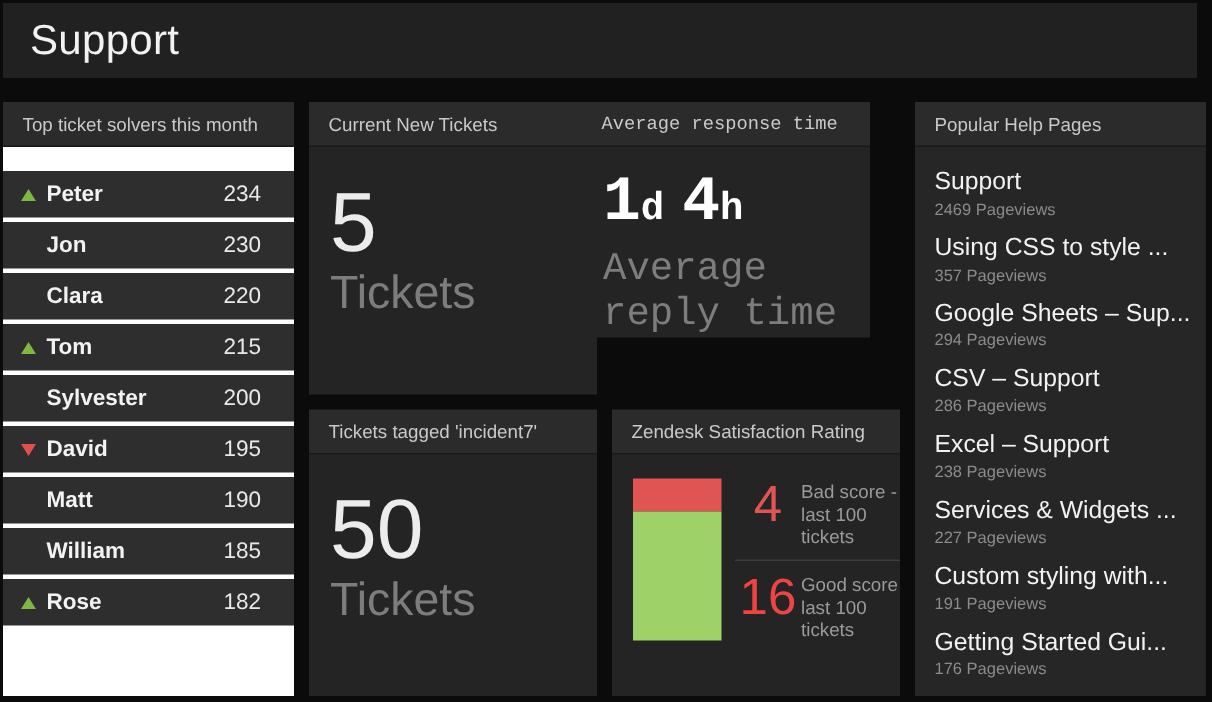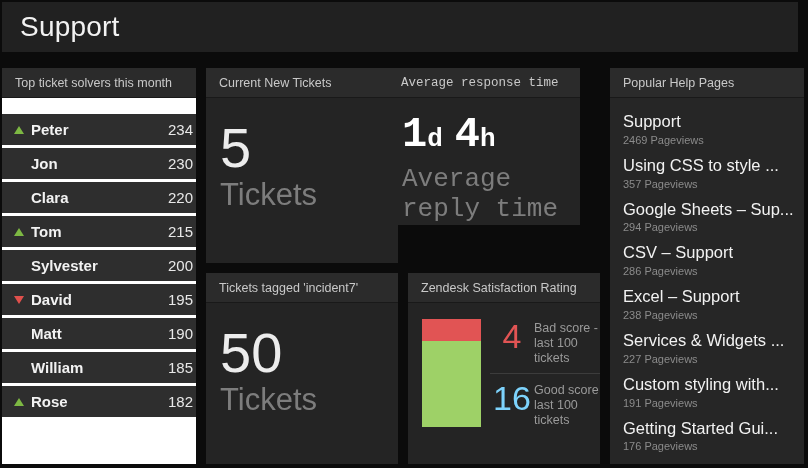--- a/index.html
+++ b/index.html
@@ -30,21 +30,21 @@
   #p-current       { left: 206px; top: 68px;  width: 192px; height: 195px; }
   #p-response      { left: 388px; top: 68px;  width: 192px; height: 157px; font-family: Liberation Mono, monospace; }
   #p-incident      { left: 206px; top: 273px; width: 192px; height: 191px; }
   #p-satisfaction  { left: 408px; top: 273px; width: 192px; height: 191px; }
   #p-help          { left: 610px; top: 68px;  width: 194px; height: 396px; background: #262626; }
 
   
   .lb-body { padding-top: 16px; }
   .lb-row {
     display: flex; align-items: center; height: 31px; margin-bottom: 3px;
-    background: #2e2e2e; padding: 0 3px 0 12px;
+    background: #2e2e2e; padding: 0 22px 0 12px;
   }
   .arrow-cell { width: 17px; display: flex; align-items: center; }
   .tri { width: 0; height: 0; display: none; }
   .tri.up   { border-left: 5px solid transparent; border-right: 5px solid transparent; border-bottom: 8px solid #7db843; }
   .tri.down { border-left: 5px solid transparent; border-right: 5px solid transparent; border-top: 8px solid #e0504c; }
   .lb-row[data-trend="up"]   .tri.up   { display: block; }
   .lb-row[data-trend="down"] .tri.down { display: block; }
   .lb-name { font-size: 15px; font-weight: bold; color: #f2f2f2; }
   .lb-val  { margin-left: auto; font-size: 15px; color: #e8e8e8; }
 
@@ -63,21 +63,21 @@
 
   
   .sat-body { display: flex; padding: 16px 6px 0 14px; }
   .sat-bar { width: 59px; height: 108px; display: flex; flex-direction: column; margin-right: 9px; flex-shrink: 0; }
   .sat-seg-bad  { background: #e15454; height: 20%; }
   .sat-seg-good { background: #9ed167; height: 80%; }
   .sat-rows { flex: 1; display: flex; flex-direction: column; }
   .sat-row { display: flex; align-items: flex-start; padding-bottom: 7px; }
   .sat-num { width: 44px; text-align: center; font-size: 34px; line-height: 1.05; flex-shrink: 0; }
   .sat-num.bad  { color: #e15454; }
-  .sat-num.good { color: #7dd3fc; }
+  .sat-num.good { color: #ef4444; }
   .sat-label { font-size: 12.5px; color: #9a9a9a; line-height: 1.2; padding-top: 2px; width: 76px; }
   .sat-div { border-top: 1px solid #3c3c3c; margin-bottom: 7px; }
 
   
   .help-body { padding: 14px 10px 0 13px; }
   .help-item { margin-bottom: 10px; }
   .help-title { font-size: 16.5px; color: #f2f2f2; line-height: 1.2; white-space: nowrap; overflow: hidden; }
   .help-views { font-size: 11px; color: #8b8b8b; margin-top: 2px; }
 </style>
 </head>

